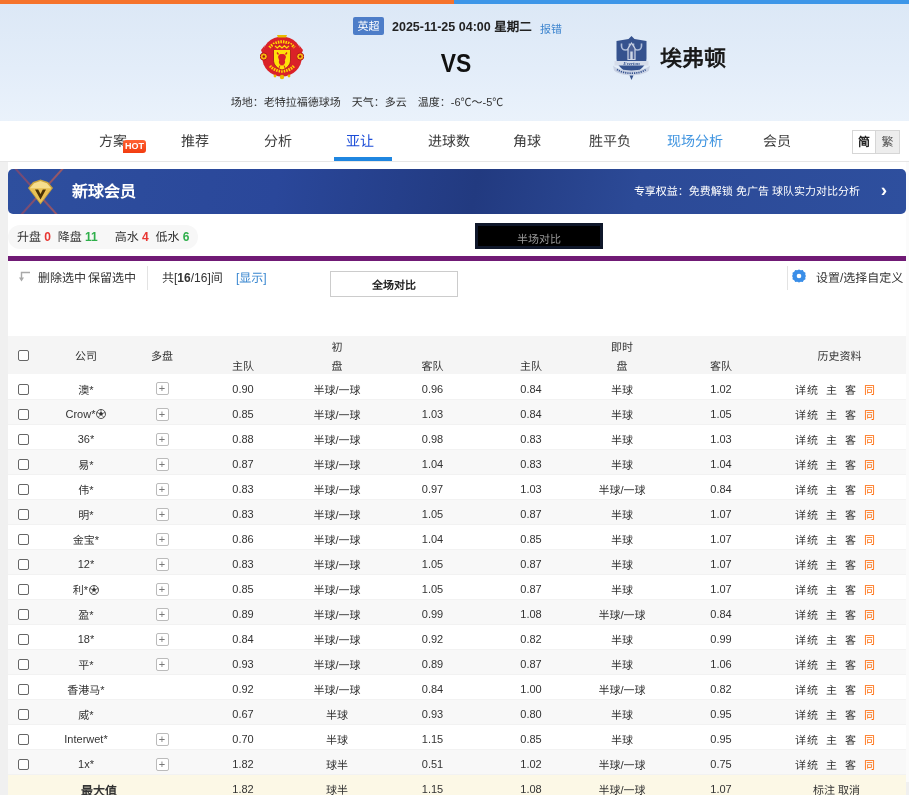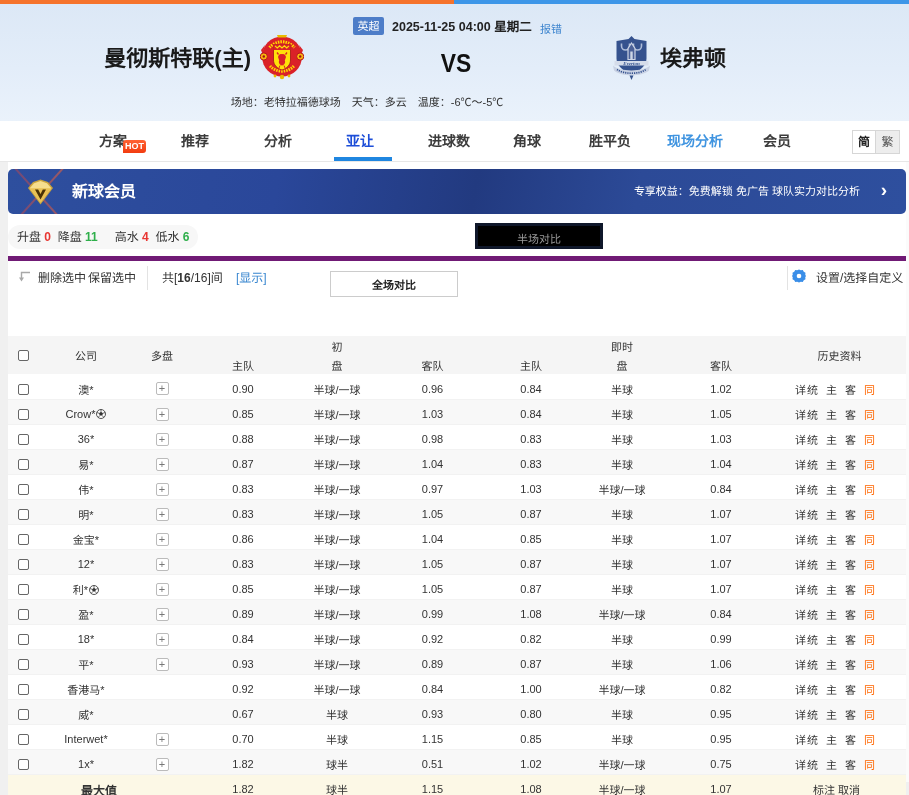--- a/index.html
+++ b/index.html
@@ -17,21 +17,21 @@
 .tname { position:absolute; top:41px; font-size:22px; line-height:28px; font-weight:bold; color:#1a1a1a; }
 #tn1 { left:0; width:251px; text-align:right; }
 #tn2 { left:660px; }
 .vs { position:absolute; left:436px; top:46px; width:40px; text-align:center; font-size:26px; line-height:26px; font-weight:bold; color:#111; transform:scaleX(0.88); }
 .crest { position:absolute; }
 #cr1 { left:260px; top:28px; }
 #cr2 { left:611px; top:31px; }
 .minfo { position:absolute; left:0; top:89px; width:734px; text-align:center; font-size:11px; color:#333; }
 .minfo b { font-weight:normal; margin:0 5.5px; }
 #nav { position:absolute; left:0; top:121px; width:909px; height:41px; background:#fff; border-bottom:1px solid #e7e7e7; }
-.ni { position:absolute; top:13px; transform:translateX(-50%); font-size:14px; line-height:15px; color:#3c3c3c;font-weight:bold; }
+.ni { position:absolute; top:13px; transform:translateX(-50%); font-size:14px; line-height:15px; color:#3c3c3c; }
 .ni.act { color:#1d4ed8; }
 .ni.blue { color:#3f94e0; }
 #underline { position:absolute; left:334px; top:36px; width:58px; height:4px; background:#1f86e0; }
 #hot { position:absolute; left:123px; top:19px; width:23px; height:13px; background:linear-gradient(180deg,#ff6233,#f23c10);
   border-radius:3px 3px 3px 0; color:#fff; font-size:9px; font-weight:bold; line-height:13px; text-align:center; }
 .lang { position:absolute; top:9px; width:24px; height:24px; font-size:12px; line-height:22px; text-align:center; }
 #jian { left:852px; background:#fff; border:1px solid #d6d6d6; color:#222; font-weight:bold; }
 #fan { left:876px; background:#ededed; border:1px solid #d6d6d6; border-left:none; color:#555; }
 #rgut { position:absolute; left:906px; top:162px; width:3px; height:620px; background:#fbfbfb; }
 #content { position:absolute; left:8px; top:162px; width:898px; height:620px; background:#fff; }
@@ -80,21 +80,20 @@
 .hist .g2 { margin-left:8px; }
 .tong { color:#f60; }
 </style>
 </head>
 <body>
 <div id="topbar"></div>
 <div id="hero">
   <span class="tag">英超</span>
   <span class="mdate">2025-11-25 04:00 星期二</span>
   <span class="berr">报错</span>
-  <div class="tname" id="tn1">曼彻斯特联(主)</div>
   <div class="crest" id="cr1">
   <svg width="44" height="49" viewBox="0 0 44 49">
     <circle cx="22" cy="24.5" r="20" fill="#da2128"></circle>
     <path d="M2.5,22 L1,18 L5,13 Z" fill="#da2128"></path>
     <path d="M41.5,22 L43,18 L39,13 Z" fill="#da2128"></path>
     <path d="M9.5,15.5 A16.5,16.5 0 0 1 34.5,15.5" stroke="#ffd800" stroke-width="3" fill="none" stroke-dasharray="1.5,1"></path>
     <path d="M10,34 A16.5,16.5 0 0 0 34,34" stroke="#ffd800" stroke-width="3" fill="none" stroke-dasharray="1.5,1"></path>
     <circle cx="3.8" cy="24.5" r="3.6" fill="#f7b50c" stroke="#b8151b" stroke-width="1"></circle>
     <circle cx="40.2" cy="24.5" r="3.6" fill="#f7b50c" stroke="#b8151b" stroke-width="1"></circle>
     <circle cx="3.8" cy="24.5" r="1.2" fill="#9f1318"></circle>

